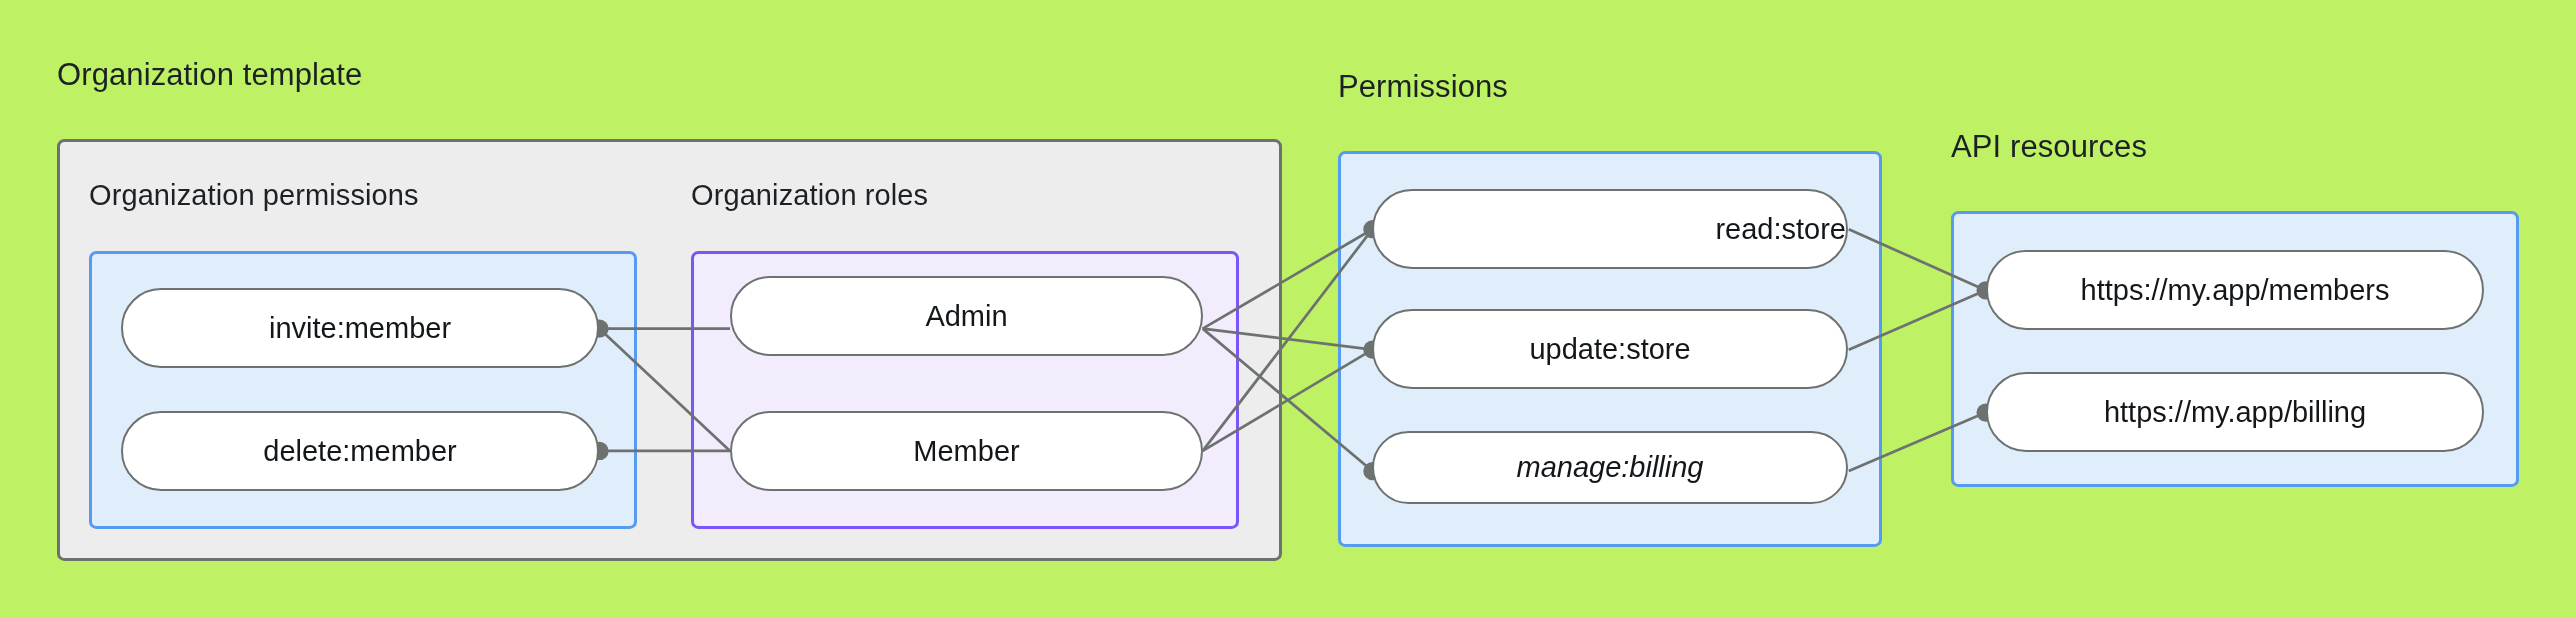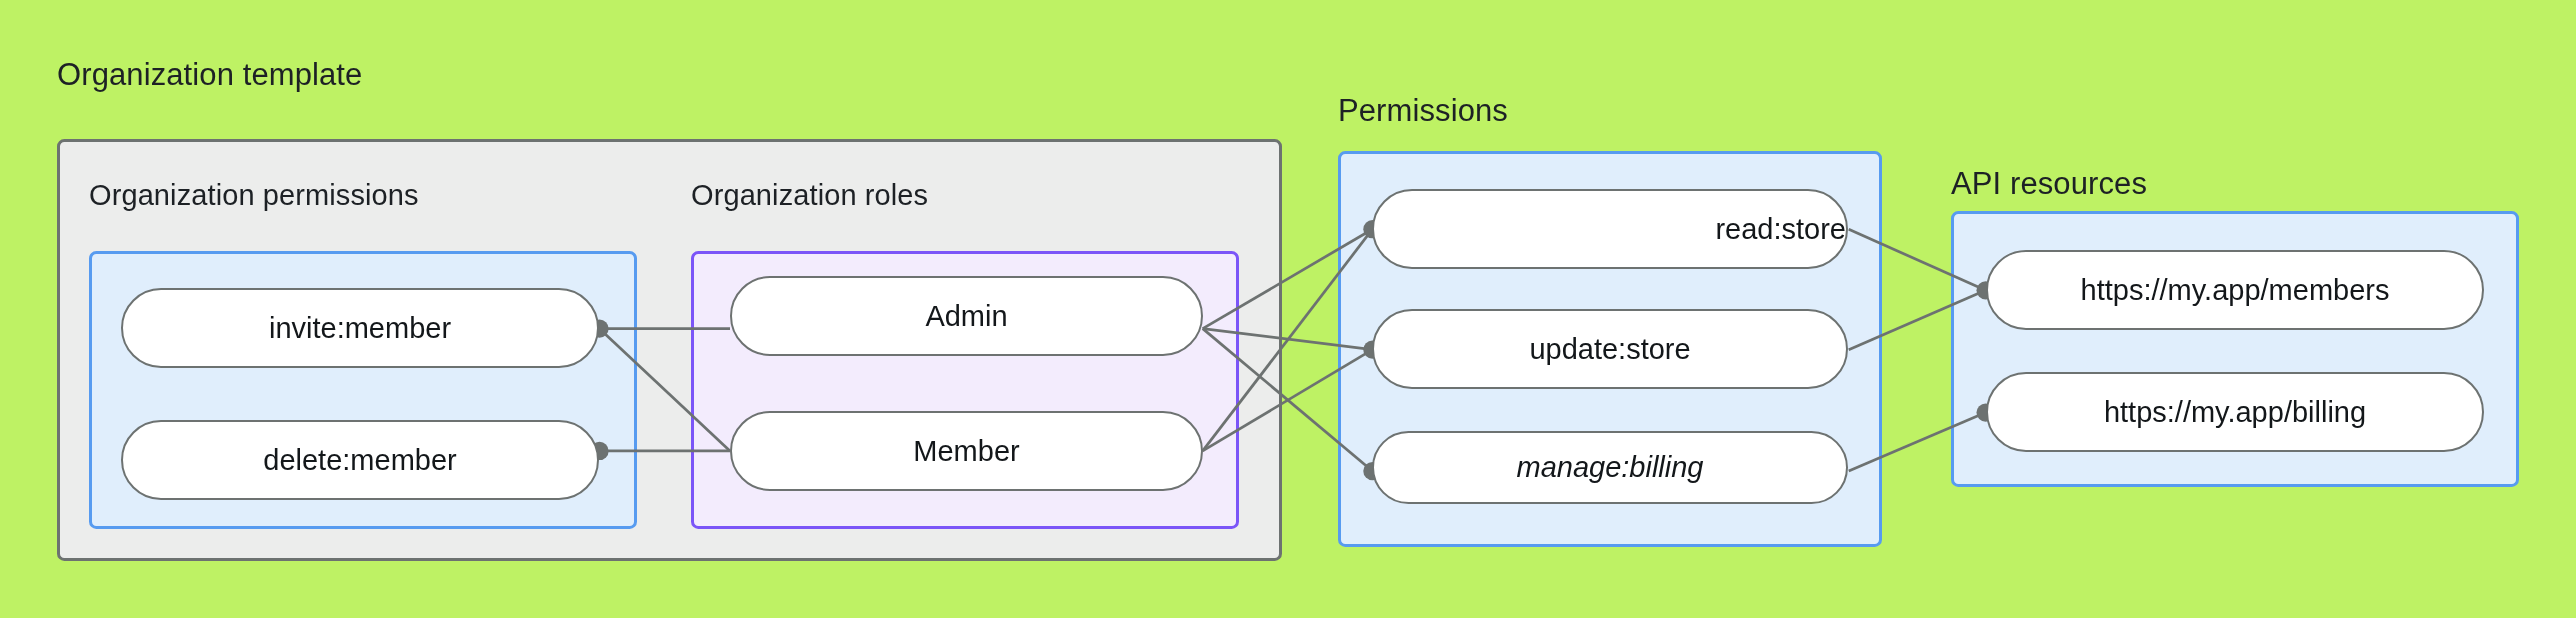--- a/index.html
+++ b/index.html
@@ -124,46 +124,46 @@
 
   <div class="box box-blue" style="left:89px; top:251px; width:548px; height:278px;"></div>
 
   <div class="sub-title" style="left:691px; top:179px;">Organization roles</div>
 
   <div class="box box-purple" style="left:691px; top:251px; width:548px; height:278px;"></div>
 
   <div class="pill" style="left:121px; top:288px; width:478px; height:80px;">
     <span>invite:member</span>
   </div>
-  <div class="pill" style="left:121px; top:420px; width:478px; height:80px;">
+  <div class="pill" style="left:121px; top:411px; width:478px; height:80px;">
     <span>delete:member</span>
   </div>
 
   <div class="pill" style="left:730px; top:276px; width:473px; height:80px;">
     <span>Admin</span>
   </div>
   <div class="pill" style="left:730px; top:411px; width:473px; height:80px;">
     <span>Member</span>
   </div>
 
-  <div class="group-title" style="left:1338px; top:69px;margin-top:24px;">Permissions</div>
+  <div class="group-title" style="left:1338px; top:69px;">Permissions</div>
 
   <div class="box box-blue" style="left:1338px; top:151px; width:544px; height:396px;"></div>
 
   <div class="pill" style="left:1372px; top:189px; width:476px; height:80px;justify-content:flex-end;">
     <span>read:store</span>
   </div>
   <div class="pill" style="left:1372px; top:309px; width:476px; height:80px;">
     <span>update:store</span>
   </div>
   <div class="pill" style="left:1372px; top:431px; width:476px; height:73px;font-style:italic;">
     <span>manage:billing</span>
   </div>
 
-  <div class="group-title" style="left:1951px; top:129px;margin-top:37px;">API resources</div>
+  <div class="group-title" style="left:1951px; top:129px;">API resources</div>
 
   <div class="box box-blue" style="left:1951px; top:211px; width:568px; height:276px;"></div>
 
   <div class="pill" style="left:1986px; top:250px; width:498px; height:80px;">
     <span>https://my.app/members</span>
   </div>
   <div class="pill" style="left:1986px; top:372px; width:498px; height:80px;justify-content:center;">
     <span>https://my.app/billing</span>
   </div>
 

